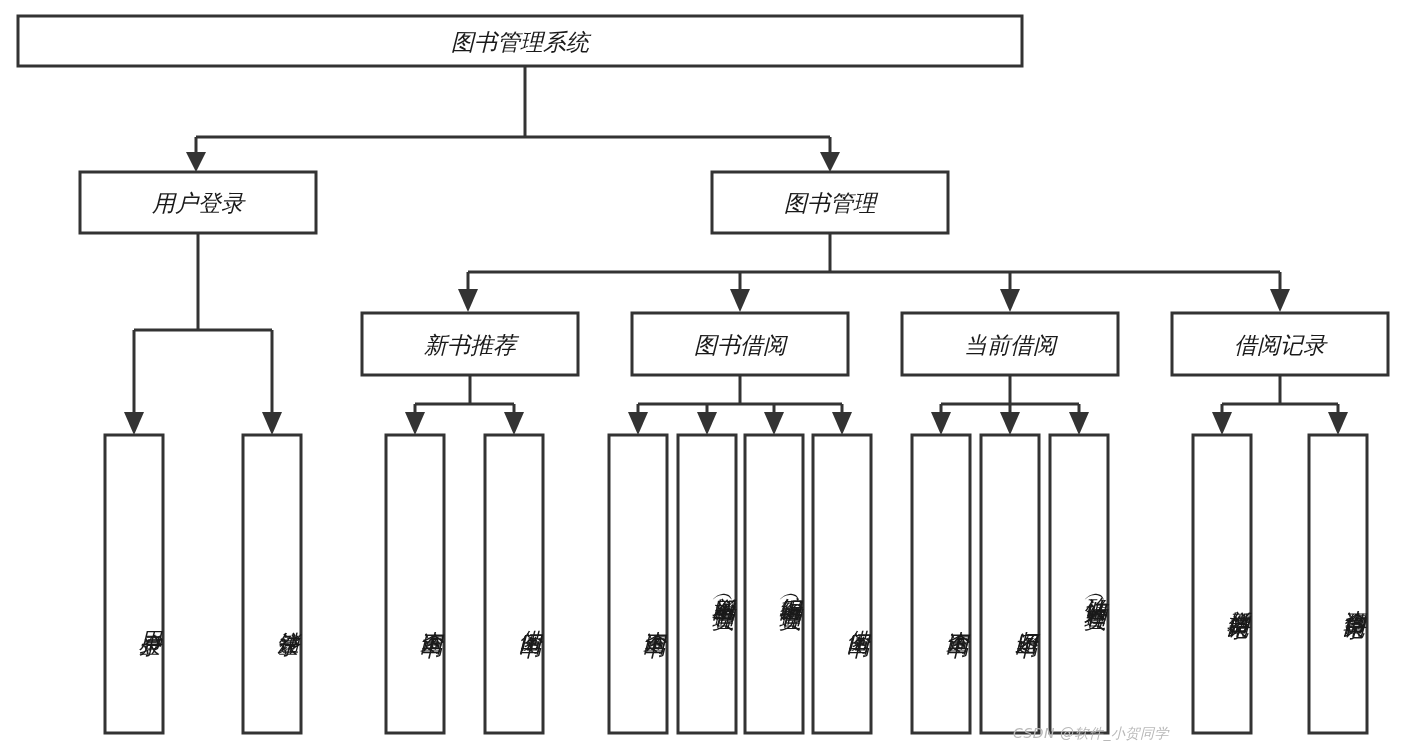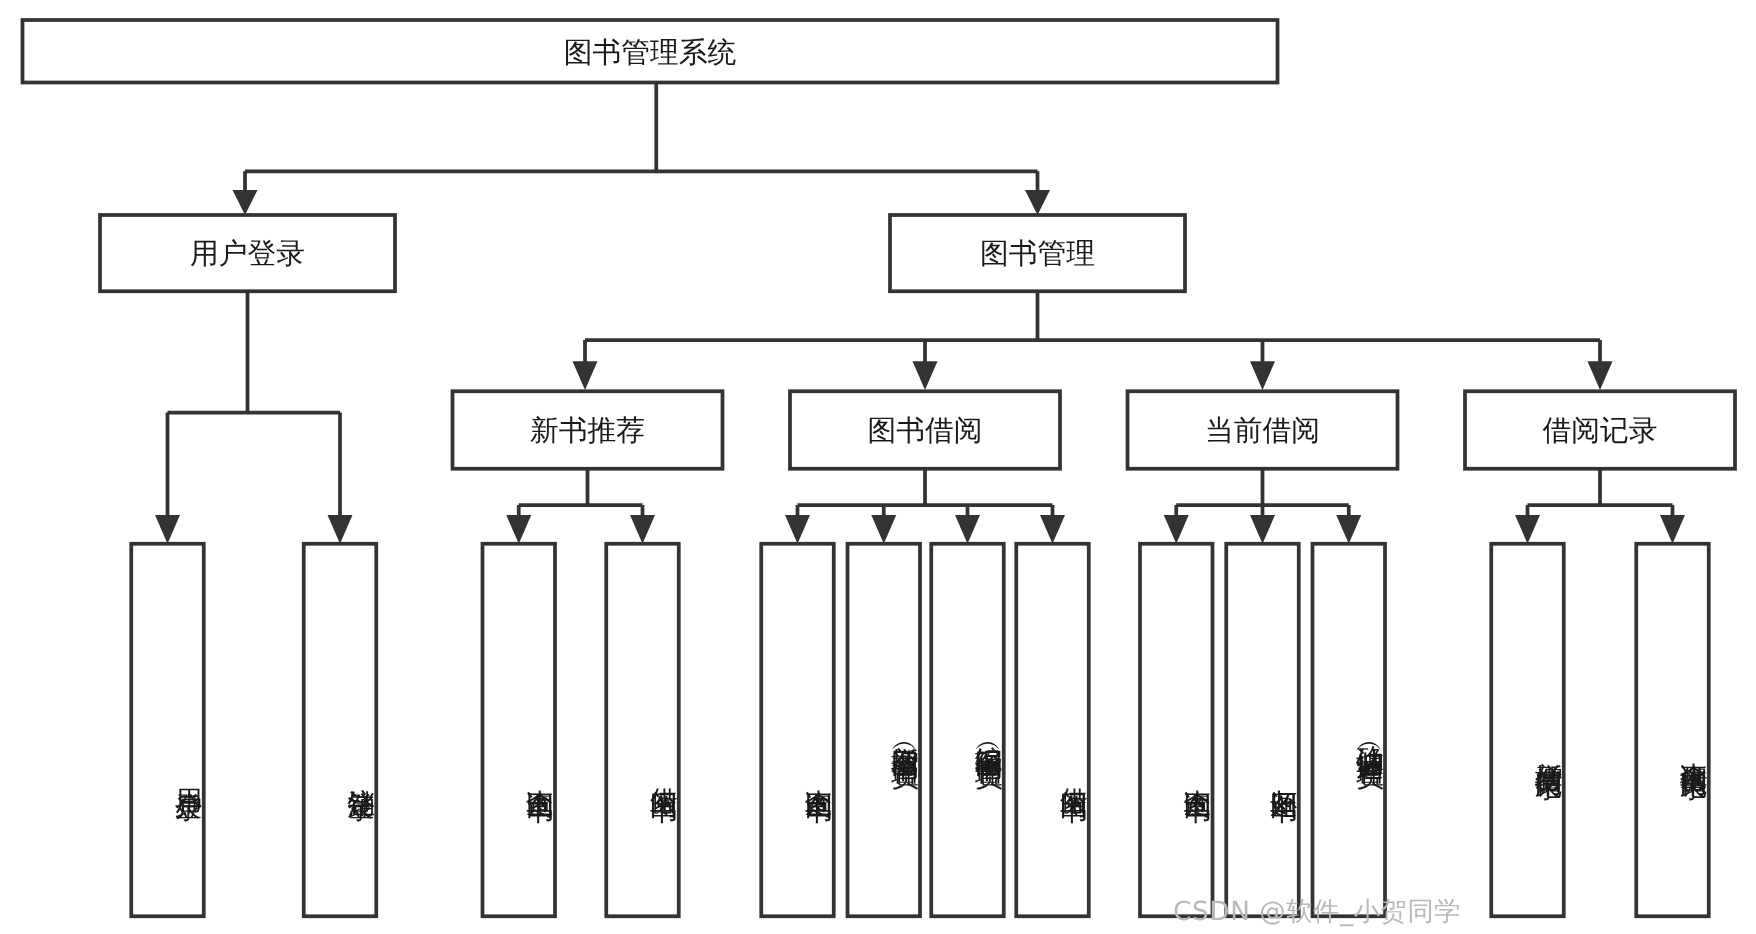--- a/index.html
+++ b/index.html
@@ -11,20 +11,21 @@
     width: 1405px;
     height: 747px;
     font-family: "Liberation Sans", "DejaVu Sans", sans-serif;
     overflow: hidden;
   }
   #diagram-root {
     position: relative;
     width: 1177px;
     height: 747px;
     background: #ffffff;
+    font-style: italic;
   }
   svg#flow-svg {
     position: absolute;
     left: 0;
     top: 0;
     width: 1405px;
     height: 747px;
     display: block;
   }
   .node-box {
@@ -74,21 +75,21 @@
     display: flex;
     align-items: flex-start;
     justify-content: center;
     pointer-events: none;
   }
   .watermark {
     position: absolute;
     right: 8px;
     bottom: 4px;
     font-family: "DejaVu Sans", "Liberation Sans", sans-serif;
-    font-size: 21px;
+    font-size: 14px;
     color: #b8b8b8;
     white-space: nowrap;
     letter-spacing: 0.5px;
   }
 </style>
 </head>
 <body>
 
 <div id="diagram-root">
 

